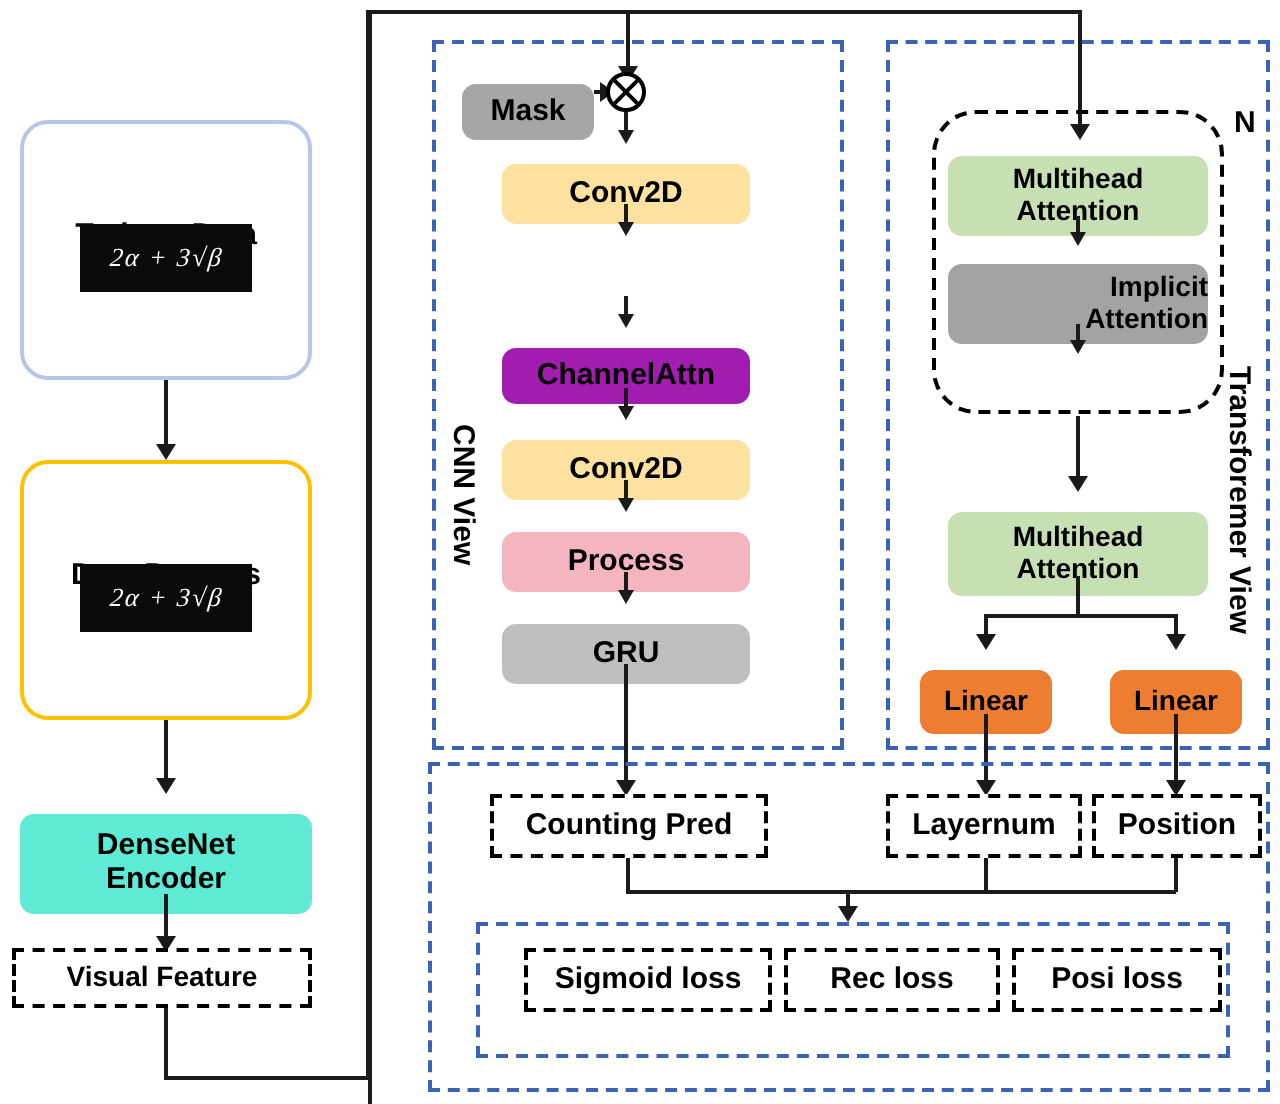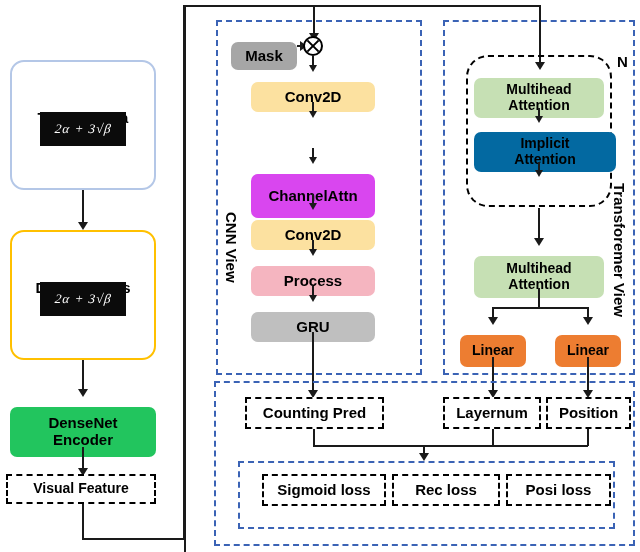--- a/index.html
+++ b/index.html
@@ -112,21 +112,21 @@
               flex-direction:column;font-size:15px;">
     <div style="margin-bottom:14px;">Data Process</div>
   </div>
   <div class="hw" style="left:40px;top:282px;width:86px;height:34px;">
     <span>2α + 3√β</span>
   </div>
 
   <div class="line vline" style="left:82px;top:360px;height:33px;"></div>
   <div class="arrow" style="left:78px;top:389px;"></div>
 
-  <div class="node rounded-sm" style="left:10px;top:397px;width:146px;height:50px;background:#22c55e;
+  <div class="node rounded-sm" style="left:10px;top:397px;width:146px;height:50px;background:#5eead4;
               flex-direction:column;font-size:15px;">
     <div>DenseNet</div>
     <div>Encoder</div>
   </div>
 
   <div class="line vline" style="left:82px;top:447px;height:25px;"></div>
   <div class="arrow" style="left:78px;top:468px;"></div>
 
   <div class="node dash-node sharp" style="left:6px;top:474px;width:150px;height:30px;font-size:14px;">
       <span>Visual Feature</span>
@@ -166,21 +166,21 @@
 
   <div class="node rounded-sm" style="left:251px;top:72px;width:124px;height:30px;background:#FCE1A0;font-size:15px;">
       <span>Conv2D</span>
     </div>
   <div class="line vline" style="left:312px;top:102px;height:14px;"></div>
   <div class="arrow-sm" style="left:309px;top:111px;"></div>
 
   <div class="line vline" style="left:312px;top:148px;height:14px;"></div>
   <div class="arrow-sm" style="left:309px;top:157px;"></div>
 
-  <div class="node rounded-sm" style="left:251px;top:164px;width:124px;height:44px;background:#d946ef;font-size:15px;">
+  <div class="node rounded-sm" style="left:251px;top:164px;width:124px;height:28px;background:#a21caf;font-size:15px;">
       <span>ChannelAttn</span>
     </div>
   <div class="line vline" style="left:312px;top:194px;height:14px;"></div>
   <div class="arrow-sm" style="left:309px;top:203px;"></div>
 
   <div class="node rounded-sm" style="left:251px;top:210px;width:124px;height:30px;background:#FCE1A0;font-size:15px;">
       <span>Conv2D</span>
     </div>
   <div class="line vline" style="left:312px;top:240px;height:14px;"></div>
   <div class="arrow-sm" style="left:309px;top:249px;"></div>
@@ -204,21 +204,21 @@
   <div class="black-dash-frame" style="left:466px;top:55px;width:146px;height:152px;"></div>
   <div style="position:absolute;left:617px;top:53px;font-size:15px;font-weight:bold;color:#000;">N</div>
 
   <div class="node rounded-sm" style="left:474px;top:68px;width:130px;height:40px;background:#C6E0B4;font-size:14px;flex-direction:column;">
     <span>Multihead</span>
     <span>Attention</span>
   </div>
   <div class="line vline" style="left:538px;top:108px;height:12px;"></div>
   <div class="arrow-sm" style="left:535px;top:116px;"></div>
 
-  <div class="node rounded-sm" style="left:474px;top:122px;width:142px;height:40px;background:#0369a1;font-size:14px;flex-direction:column;">
+  <div class="node rounded-sm" style="left:474px;top:122px;width:130px;height:40px;background:#a3a3a3;font-size:14px;flex-direction:column;align-items:flex-end;">
     <span>Implicit</span>
     <span>Attention</span>
   </div>
   <div class="line vline" style="left:538px;top:162px;height:12px;"></div>
   <div class="arrow-sm" style="left:535px;top:170px;"></div>
 
 
   <div class="line vline" style="left:538px;top:208px;height:35px;"></div>
   <div class="arrow" style="left:534px;top:238px;"></div>
 

